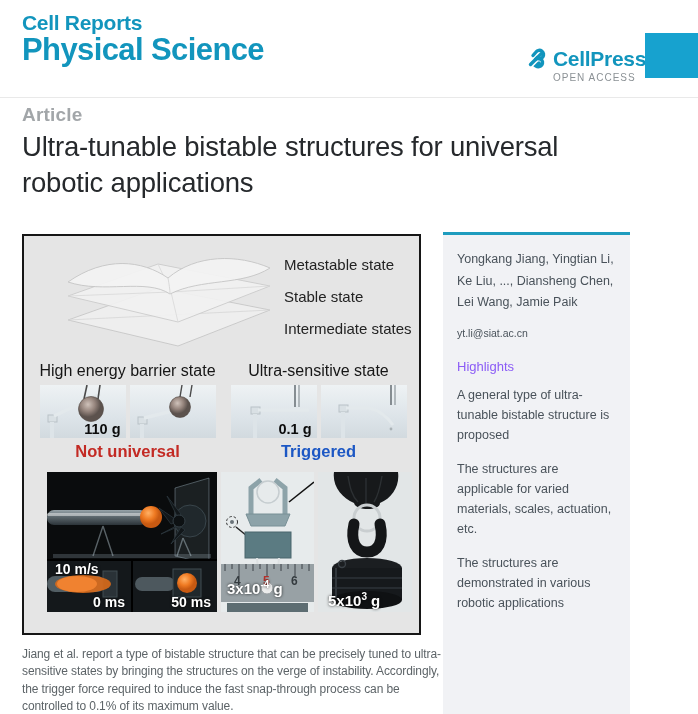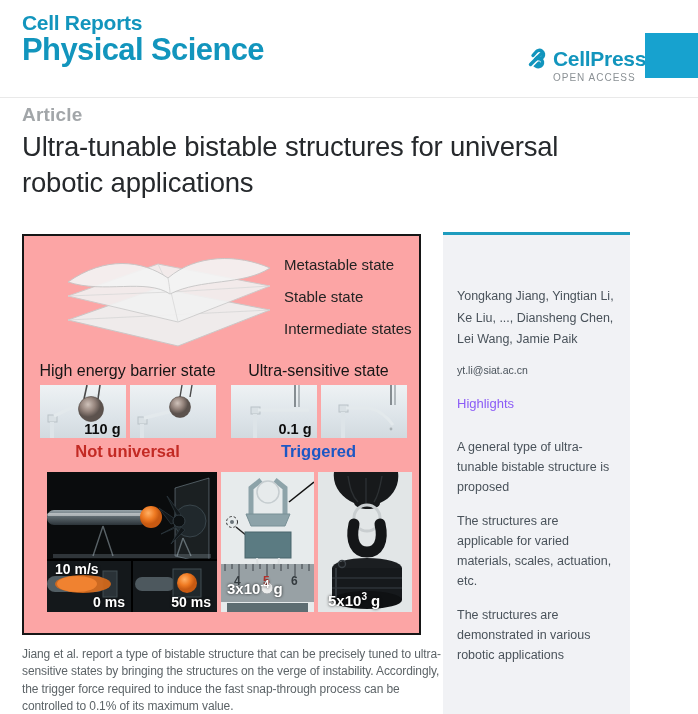--- a/index.html
+++ b/index.html
@@ -15,21 +15,21 @@
   .publisher .pname{font-size:21px;font-weight:bold;color:#1295bd;letter-spacing:-0.3px;line-height:1;text-align:right;}
   .publisher .paccess{font-size:10px;color:#8b9195;letter-spacing:1px;margin-top:3px;}
   .corner-rect{left:645px;top:33px;width:53px;height:45px;background:#17a2cf;}
   .header-divider{left:0;top:97px;width:698px;height:1px;background:#e9e9e9;}
 
   
   .kicker{left:22px;top:104px;font-size:19px;font-weight:bold;color:#a2a6a9;letter-spacing:0.2px;}
   .title{left:22px;top:129px;width:620px;font-size:27.5px;color:#26292c;line-height:1.3;font-weight:400;letter-spacing:-0.2px;}
 
   
-  .figbox{left:22px;top:234px;width:399px;height:401px;border:2px solid #161616;background:#fca5a5;box-sizing:border-box;}
+  .figbox{left:22px;top:234px;width:399px;height:401px;border:2px solid #161616;background:#e5e5e5;box-sizing:border-box;}
   .sheets{left:26px;top:12px;}
   .statelabels{left:260px;top:20px;font-size:15px;color:#232323;}
   .statelabels div{margin-bottom:15px;white-space:nowrap;}
 
   .midsec{left:8px;top:126px;width:382px;display:flex;}
   .midcol{width:50%;display:flex;flex-direction:column;align-items:center;}
   .midtitle{font-size:16px;color:#161616;white-space:nowrap;margin-bottom:5px;}
   .photorow{display:flex;gap:4px;}
   .snap{width:86px;height:53px;position:relative;background:linear-gradient(180deg,#eef2f4 0%,#dde4e9 60%,#d2dadf 100%);overflow:hidden;}
   .wlabel{position:absolute;bottom:1px;right:5px;font-size:14.5px;font-weight:bold;color:#0c0c0c;z-index:2;}
@@ -50,24 +50,24 @@
   .ph-label sup{font-size:10px;}
   .rulnum{position:absolute;font-size:12px;font-weight:bold;color:#343b3f;z-index:2;}
   .rulnum.red{color:#b5302a;}
 
   
   .caption{left:22px;top:646px;width:424px;font-size:12px;color:#5d6468;line-height:1.45;letter-spacing:-0.1px;}
 
   
   .side-accent{left:443px;top:232px;width:187px;height:3px;background:#1e9cbe;}
   .sidebar{left:443px;top:235px;width:187px;height:479px;background:#f1f2f5;box-sizing:border-box;padding:14px 12px 0 14px;color:#49525a;}
-  .authors{font-size:12.5px;line-height:1.72;margin-top:37px;}
+  .authors{font-size:12.5px;line-height:1.72;}
   .email{font-size:10.5px;margin-top:13px;color:#49525a;text-decoration:none;display:inline-block;}
   .hl-title{font-size:13px;color:#8b5cf6;margin-top:18px;}
-  .hl-item{font-size:12.5px;line-height:1.6;margin-top:26px;}
+  .hl-item{font-size:12.5px;line-height:1.6;margin-top:11px;}
   .hl-item + .hl-item{margin-top:14px;}
 </style>
 </head>
 <body>
 
 <div class="abs journal">
   <div class="l1">Cell Reports</div>
   <div class="l2">Physical Science</div>
 </div>
 

